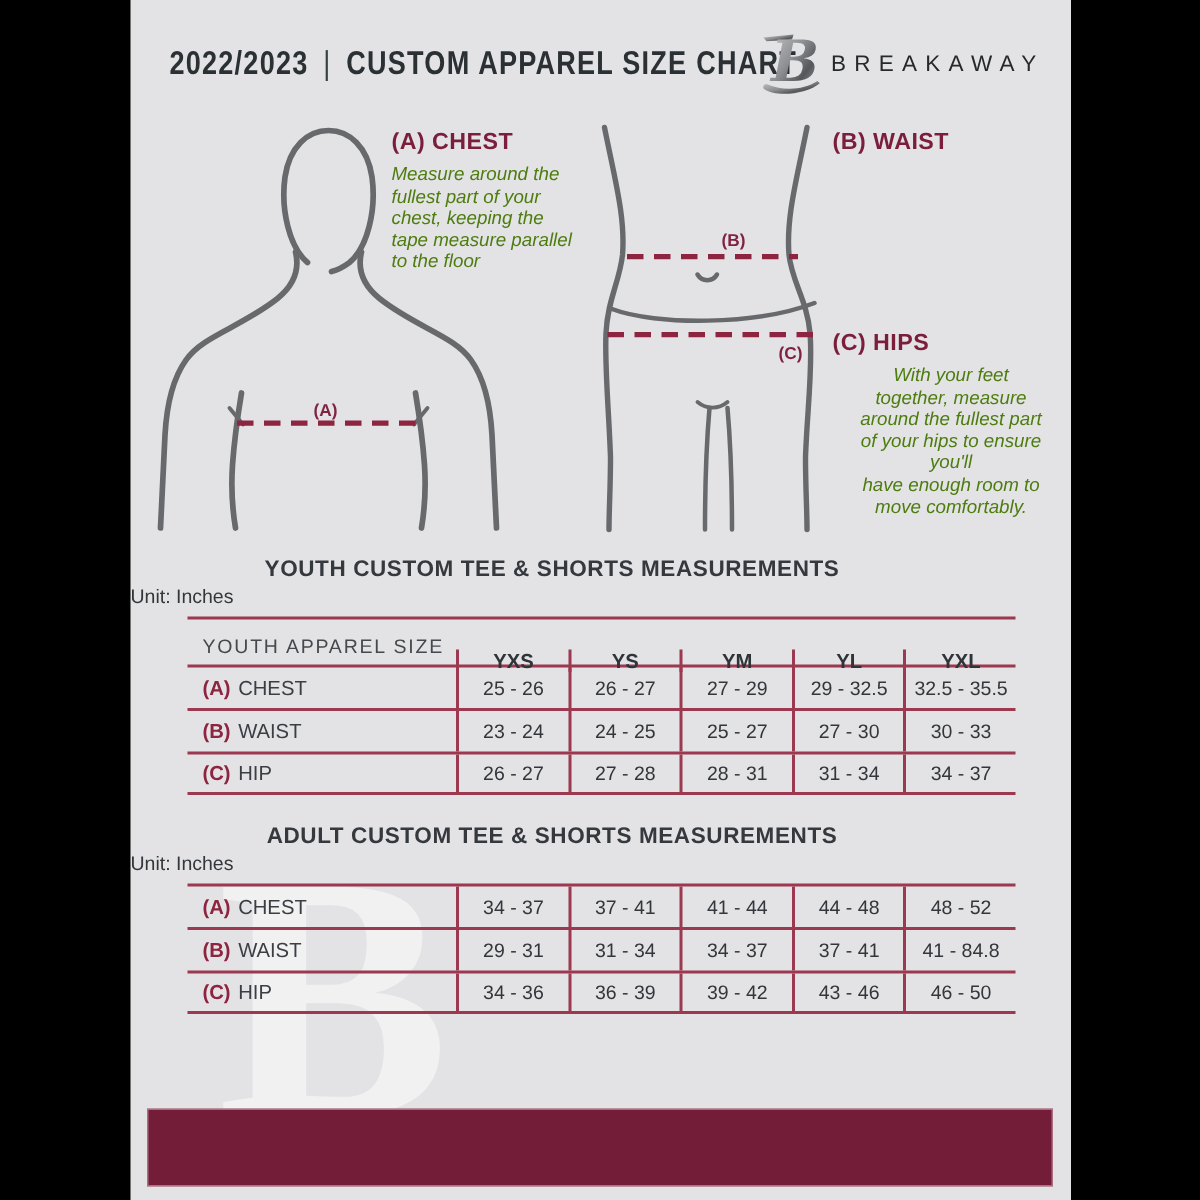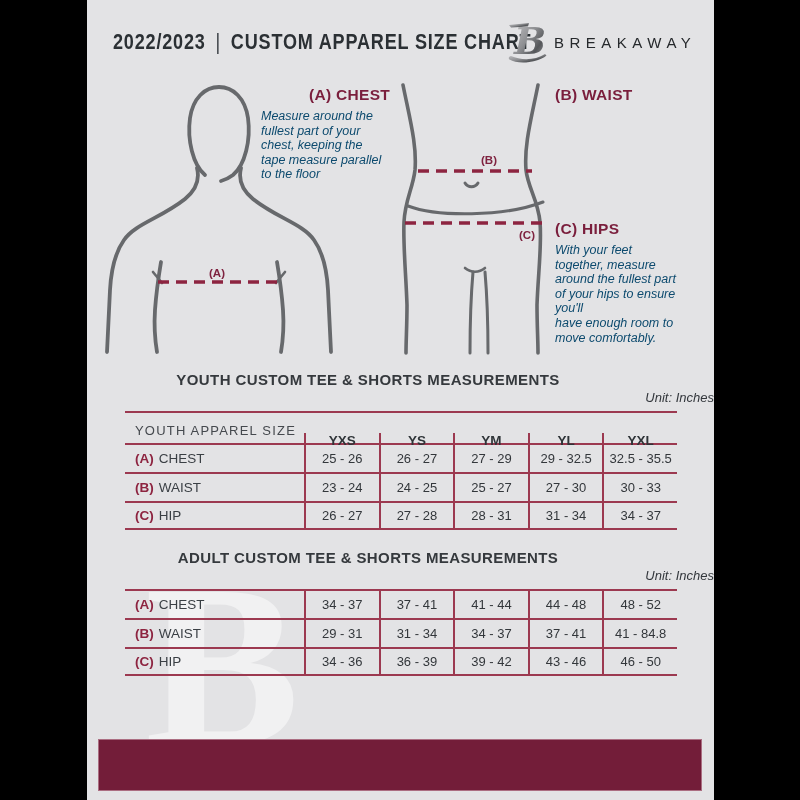--- a/index.html
+++ b/index.html
@@ -17,27 +17,27 @@
                font-size:22px; color:#2b3034; letter-spacing:1px; transform:scaleX(.82);
                transform-origin:left center; }
   .hdr-title .sep { margin:0 12px; font-weight:normal; color:#3a3f44; }
   .brand { position:absolute; left:467px; top:34px; font-size:15px; font-weight:normal;
            letter-spacing:5.5px; color:#26292c; white-space:nowrap; }
   .logo { position:absolute; left:418px; top:16px; }
 
   
   .g-head { position:absolute; font-weight:800; font-size:15.5px; color:#7a1e3c; letter-spacing:.3px; }
   .g-body { position:absolute; font-style:italic; font-size:12.5px; line-height:14.6px;
-            color:#0c4a6e; white-space:pre-line; }
+            color:#4d7c0f; white-space:pre-line; }
   .fig { position:absolute; }
 
   
   .sec-title { position:absolute; left:0; width:562px; text-align:center; font-weight:bold;
                font-size:15px; color:#35393d; letter-spacing:.4px; }
-  .sec-unit  { position:absolute; left:0; width:627px; text-align:right; font-style:italic;
+  .sec-unit  { position:absolute; left:0; width:627px; text-align:left; 
                font-size:13px; color:#33373c; }
 
   
   .size-table { position:absolute; left:38px; width:552px; }
   .t-row { display:grid; grid-template-columns:179px repeat(5,1fr); border-top:2px solid #9c3950;
            box-sizing:border-box; }
   .t-row.last { border-bottom:2px solid #9c3950; }
   .t-row.head { height:32px; }
   .t-row.data { height:29px; }
   .cell { display:flex; align-items:center; justify-content:center; border-left:2px solid #9c3950;
@@ -104,31 +104,31 @@
       <path d="M73 188 C79 193 87 193 93 188" stroke-width="2.6"></path>
       <path d="M81 192 C79 215 78 240 78 273" stroke-width="3"></path>
       <path d="M93 192 C95 215 96 240 96 273" stroke-width="3"></path>
     </g>
     <path d="M26 91 L140 91" stroke="#8d2440" stroke-width="3.5" stroke-dasharray="11 7" fill="none"></path>
     <path d="M13 143 L150 143" stroke="#8d2440" stroke-width="3.5" stroke-dasharray="11 7" fill="none"></path>
     <text class="marker" x="97" y="84" text-anchor="middle">(B)</text>
     <text class="marker" x="135" y="159" text-anchor="middle">(C)</text>
   </svg>
 
-  <div class="g-head" style="left:174px; top:86px;margin-left:48px;">(A) CHEST</div>
+  <div class="g-head" style="left:174px; top:86px;">(A) CHEST</div>
   <div class="g-body" style="left:174px; top:109px; width:165px;">Measure around the
 fullest part of your
 chest, keeping the
 tape measure parallel
 to the floor</div>
 
   <div class="g-head" style="left:468px; top:86px;">(B) WAIST</div>
 
   <div class="g-head" style="left:468px; top:220px;">(C) HIPS</div>
-  <div class="g-body" style="left:468px; top:243px; width:158px;">With your feet
+  <div class="g-body" style="left:468px; top:243px; width:158px;text-align:center;">With your feet
 together, measure
 around the fullest part
 of your hips to ensure
 you'll
 have enough room to
 move comfortably.</div>
 
   <div class="sec-title" style="top:371px;">YOUTH CUSTOM TEE &amp; SHORTS MEASUREMENTS</div>
   <div class="sec-unit" style="top:390px;">Unit: Inches</div>
 

